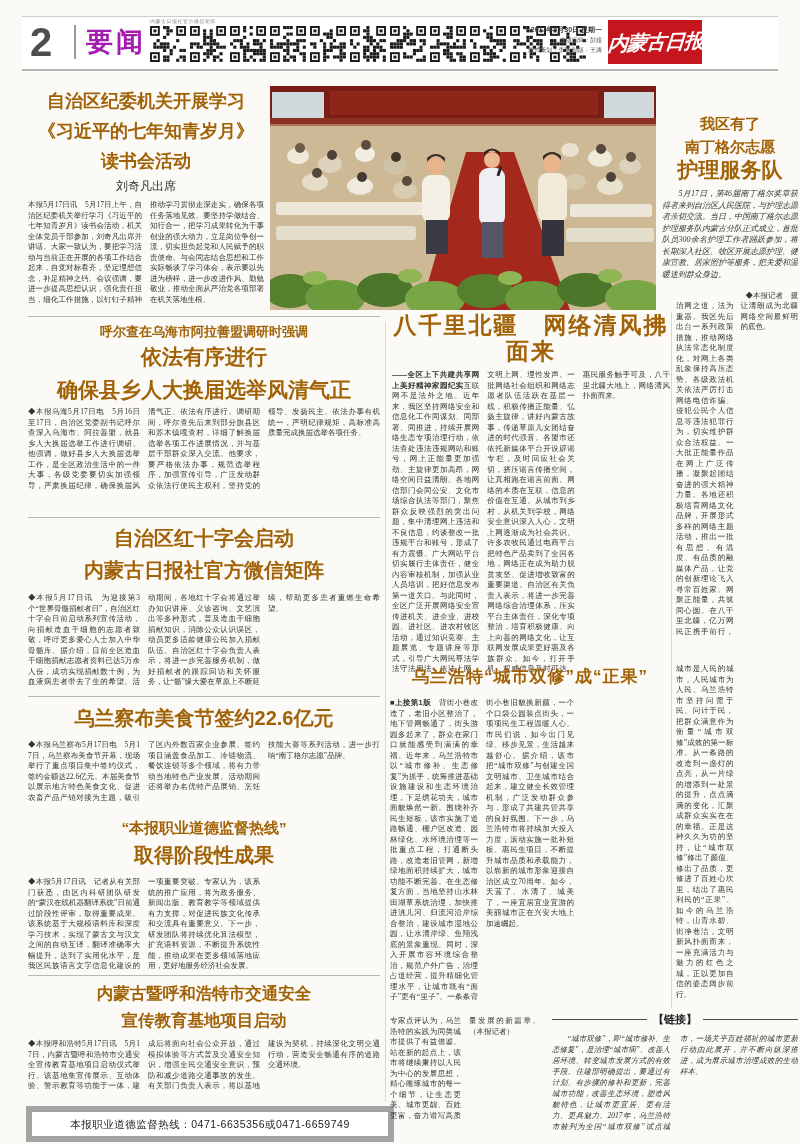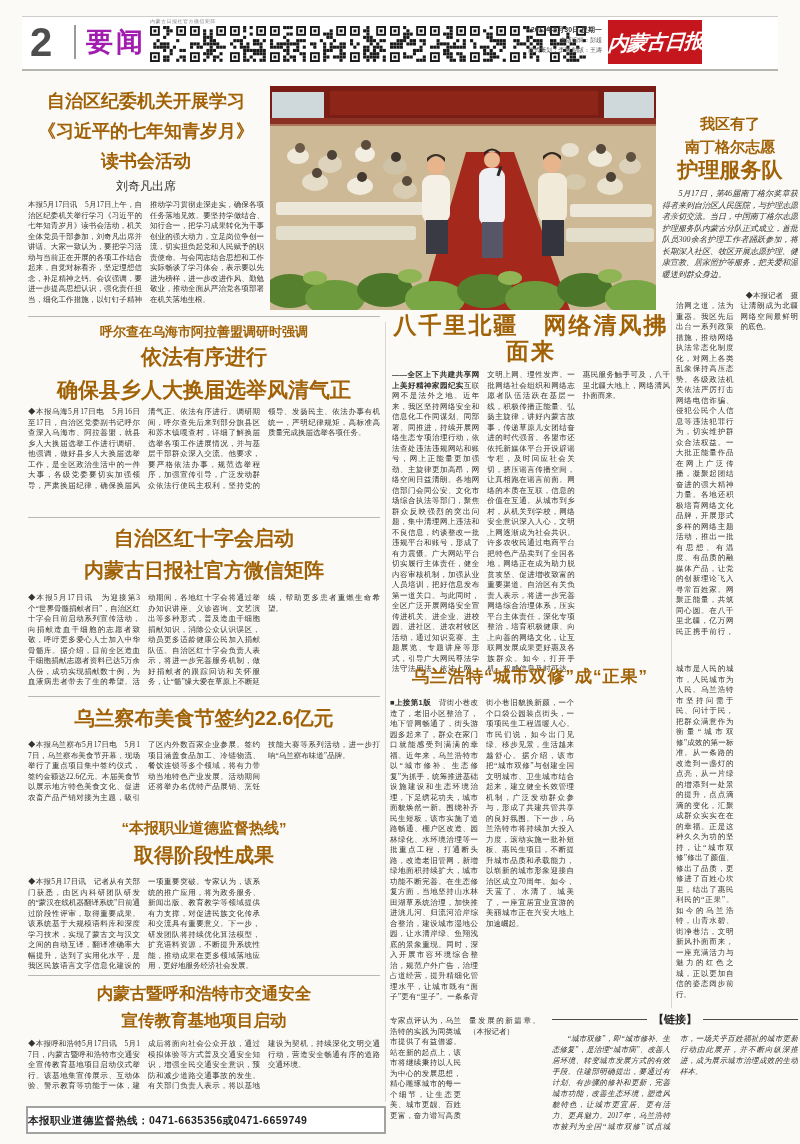--- a/index.html
+++ b/index.html
@@ -19,22 +19,22 @@
   .masthead{position:absolute;right:76px;top:3px;width:94px;height:44px;background:#c5161d;color:#fff;display:flex;align-items:center;justify-content:center;}
   .masthead span{font-family:"Liberation Serif",serif;font-weight:bold;font-style:italic;font-size:20px;letter-spacing:-1px;transform:skewX(-6deg) rotate(-2deg);white-space:nowrap;}
   
   .art{position:absolute;}
   .t-c{text-align:center;color:#a16207;font-weight:bold;}
   .kicker{font-size:13px;line-height:19px;}
   .bodycols{font-family:"Liberation Serif",serif;font-size:7.5px;line-height:10.5px;color:#34332f;text-align:justify;word-break:break-all;column-fill:auto;overflow:hidden;}
   .kai{font-style:italic;}
   .sep{position:absolute;left:28px;width:352px;height:1px;background:#b9b7b2;}
   .vr{position:absolute;width:1px;background:#d8d6d1;}
-  .hotbox{position:absolute;left:26px;top:1106px;width:356px;height:24px;border:2px solid #a3a3a3;background:#fff;
-          font-size:10.5px;font-weight:bold;color:#222;line-height:24px;letter-spacing:.5px;}
+  .hotbox{position:absolute;left:26px;top:1106px;width:356px;height:24px;border:6px solid #a3a3a3;background:#fff;
+          font-size:10.5px;font-weight:normal;color:#222;text-align:center;line-height:24px;letter-spacing:.5px;}
   
   .linkhead{display:flex;align-items:center;gap:6px;}
   .linkhead .ln{flex:1;height:1px;background:#4a4a4a;}
   .linkhead .lb{font-size:11px;font-weight:bold;color:#222;}
   .credit{font-size:7.5px;color:#333;text-align:right;margin-top:3px;font-family:"Liberation Serif",serif;}
   b.mark{font-family:"Liberation Sans",sans-serif;}
 </style>
 </head>
 <body>
 
@@ -683,21 +683,21 @@
   <div class="art" style="left:28px;top:522px;width:352px;">
     <div class="t-c" style="font-size:20px;line-height:32px;">自治区红十字会启动</div>
     <div class="t-c" style="font-size:20px;line-height:32px;">内蒙古日报社官方微信矩阵</div>
     <div class="bodycols" style="margin-top:7px;height:98px;columns:3;column-gap:8px;">◆本报5月17日讯　为迎接第3个“世界骨髓捐献者日”，自治区红十字会日前启动系列宣传活动，向捐献造血干细胞的志愿者致敬，呼吁更多爱心人士加入中华骨髓库。据介绍，目前全区造血干细胞捐献志愿者资料已达5万余人份，成功实现捐献数十例，为血液病患者带去了生的希望。活动期间，各地红十字会将通过举办知识讲座、义诊咨询、文艺演出等多种形式，普及造血干细胞捐献知识，消除公众认识误区，动员更多适龄健康公民加入捐献队伍。自治区红十字会负责人表示，将进一步完善服务机制，做好捐献者的跟踪回访和关怀服务，让“髓”缘大爱在草原上不断延续，帮助更多患者重燃生命希望。</div>
   </div>
 
   <div class="sep" style="top:696px;"></div>
 
   <div class="art" style="left:28px;top:702px;width:352px;">
     <div class="t-c" style="font-size:20px;line-height:32px;">乌兰察布美食节签约22.6亿元</div>
-    <div class="bodycols" style="margin-top:6px;height:66px;columns:3;column-gap:8px;">◆本报乌兰察布5月17日电　5月17日，乌兰察布美食节开幕，现场举行了重点项目集中签约仪式，签约金额达22.6亿元。本届美食节以展示地方特色美食文化、促进农畜产品产销对接为主题，吸引了区内外数百家企业参展。签约项目涵盖食品加工、冷链物流、餐饮连锁等多个领域，将有力带动当地特色产业发展。活动期间还将举办名优特产品展销、烹饪技能大赛等系列活动，进一步打响“乌兰察布味道”品牌。</div>
+    <div class="bodycols" style="margin-top:6px;height:66px;columns:3;column-gap:8px;">◆本报乌兰察布5月17日电　5月17日，乌兰察布美食节开幕，现场举行了重点项目集中签约仪式，签约金额达22.6亿元。本届美食节以展示地方特色美食文化、促进农畜产品产销对接为主题，吸引了区内外数百家企业参展。签约项目涵盖食品加工、冷链物流、餐饮连锁等多个领域，将有力带动当地特色产业发展。活动期间还将举办名优特产品展销、烹饪技能大赛等系列活动，进一步打响“南丁格尔志愿”品牌。</div>
   </div>
 
   <div class="art" style="left:28px;top:816px;width:352px;">
     <div class="t-c" style="font-size:15px;line-height:24px;">“本报职业道德监督热线”</div>
     <div class="t-c" style="font-size:20px;line-height:30px;">取得阶段性成果</div>
     <div class="bodycols" style="margin-top:7px;height:96px;columns:3;column-gap:8px;">◆本报5月17日讯　记者从有关部门获悉，由区内科研团队研发的“蒙汉在线机器翻译系统”日前通过阶段性评审，取得重要成果。该系统基于大规模语料库和深度学习技术，实现了蒙古文与汉文之间的自动互译，翻译准确率大幅提升，达到了实用化水平，是我区民族语言文字信息化建设的一项重要突破。专家认为，该系统的推广应用，将为政务服务、新闻出版、教育教学等领域提供有力支撑，对促进民族文化传承和交流具有重要意义。下一步，研发团队将持续优化算法模型，扩充语料资源，不断提升系统性能，推动成果在更多领域落地应用，更好地服务经济社会发展。</div>
   </div>
 
   <div class="sep" style="top:975px;"></div>
 

